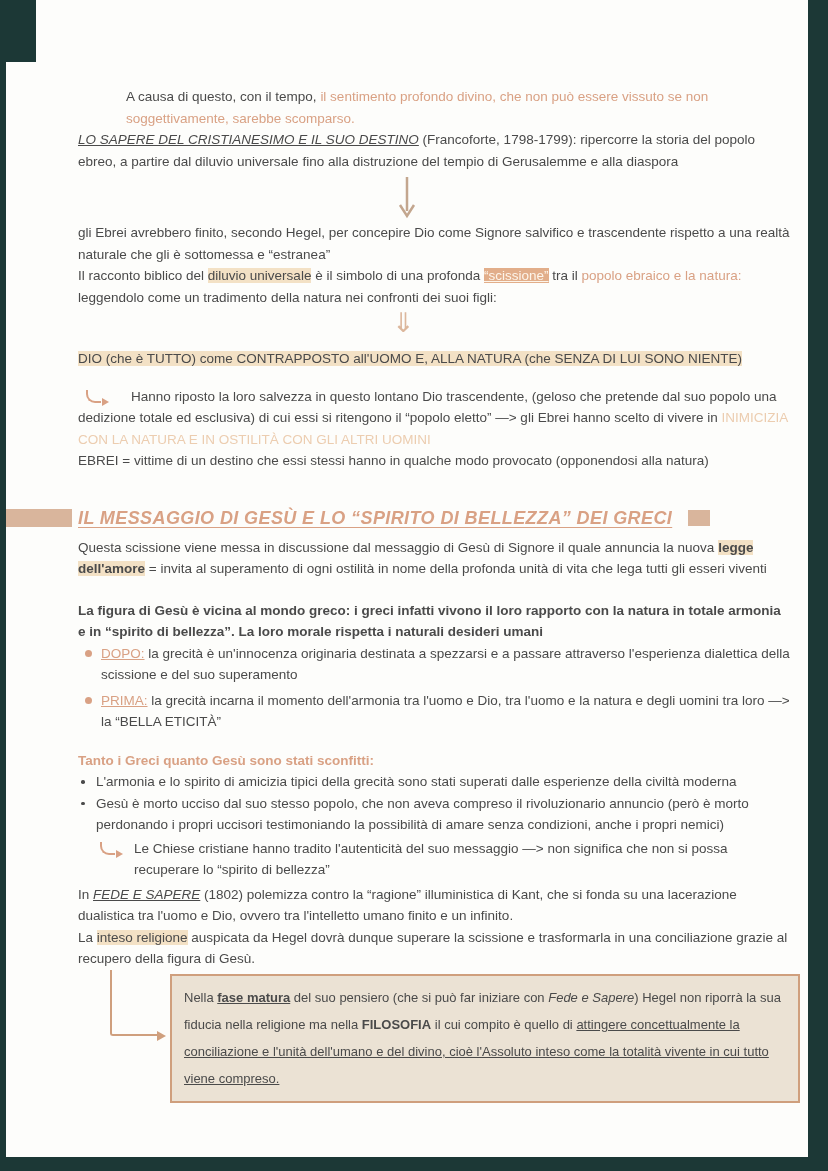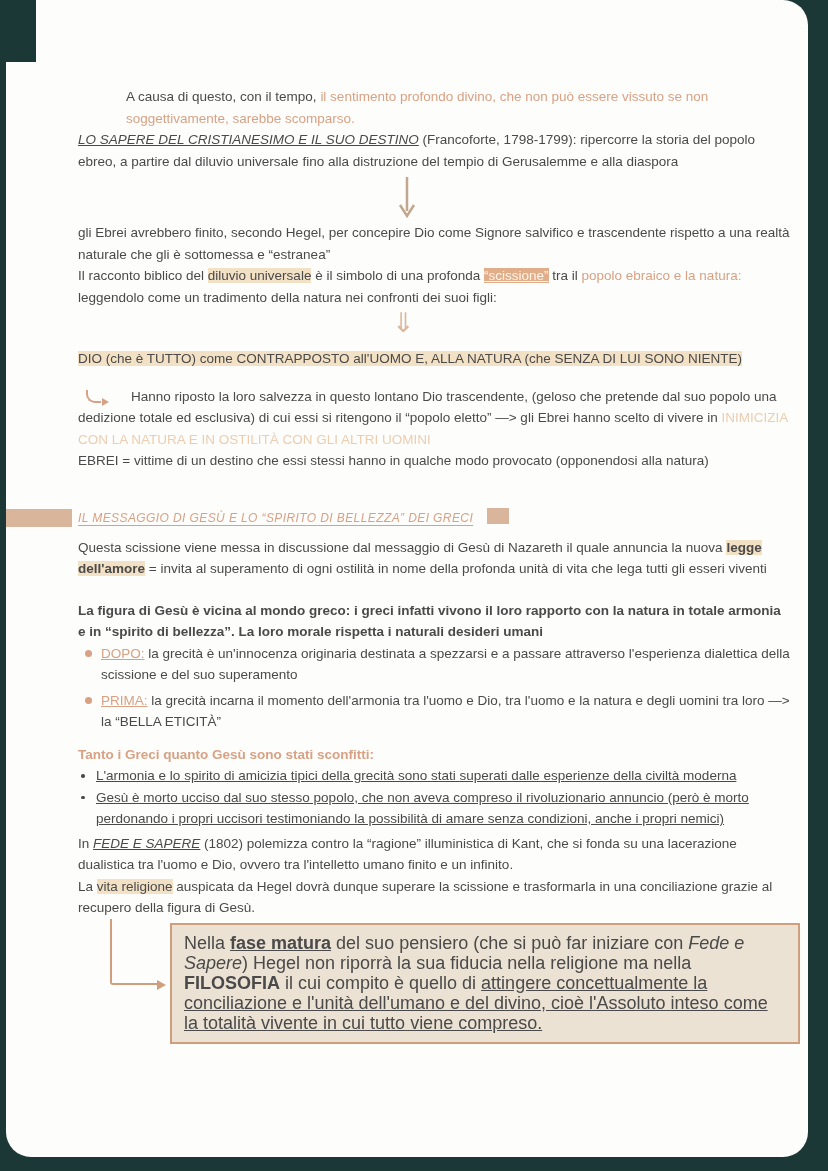--- a/index.html
+++ b/index.html
@@ -6,21 +6,21 @@
   html,body { width:828px; height:1171px; }
   :root{
     --accent:#d9a184; --accent-block:#d9b59c; --accent-light:#eccdb0;
     --highlight:#f3e1c5; --highlight-strong:#e2ae8a; --ink:#4a4a4a;
     --frame:#1c3836; --paper:#fdfdfb; --box-bg:#ebe2d4; --box-border:#cf9f7d;
   }
   body { background:var(--frame); position:relative; font-family:"Liberation Sans", sans-serif; }
   .page{
     position:absolute; left:6px; top:0; width:802px; height:1157px;
     background:var(--paper); color:var(--ink);
-    padding:86px 16px 0 72px; font-size:13.5px; line-height:21.5px; overflow:hidden;border-radius:25px;
+    padding:86px 16px 0 72px; font-size:13.5px; line-height:21.5px; overflow:hidden;
   }
   .corner{ position:absolute; left:0; top:0; width:36px; height:62px; background:var(--frame); }
 
   .para{ margin:0; }
   .intro{ margin-left:48px; }
 
   
   .s-accent{ color:var(--accent); }
   .s-accent-b{ color:var(--accent); font-weight:bold; }
   .s-accent-light{ color:var(--accent-light); }
@@ -44,56 +44,56 @@
     margin-left:8px; margin-right:30px;
   }
   .curve::after{
     content:""; position:absolute; right:-8px; bottom:-5px; width:0; height:0;
     border-left:7px solid var(--accent);
     border-top:4px solid transparent; border-bottom:4px solid transparent;
   }
 
   
   .heading{ position:relative; margin-top:34px; color:var(--accent);
-    font-style:italic; font-size:12px; line-height:24px; letter-spacing:.4px; }
+    font-style:italic; font-size:18px; line-height:24px; letter-spacing:.4px;font-weight:bold; }
   .heading .heading-text{ text-decoration:underline; text-underline-offset:3px; }
   .lead-bar{ position:absolute; left:-72px; top:3px; width:66px; height:18px; background:var(--accent-block); }
   .bar-tail{ display:inline-block; vertical-align:-2px; height:16px; background:var(--accent-block); margin-left:10px; }
   .tail-sm{ width:22px; } .tail-lg{ width:52px; }
 
   .dio{ margin-top:10px; }
   .salvezza{ margin-top:16px; }
   .mt7{ margin-top:7px; } .mt20{ margin-top:20px;font-weight:bold; } .mt14{ margin-top:3px; }
-  .mt5{ margin-top:11px; } .mt2{ margin-top:2px; } .mt4{ margin-top:4px; }
+  .mt5{ margin-top:17px; } .mt2{ margin-top:2px; } .mt4{ margin-top:4px; }
 
   
   .bullet{ position:relative; padding-left:23px; }
   .bullet .dot{ position:absolute; left:7px; top:7px; width:7px; height:7px; border-radius:50%; background:var(--accent); }
-  .bullet2{ position:relative; padding-left:18px;text-decoration:underline; }
+  .bullet2{ position:relative; padding-left:18px; }
   .bullet2 .dot2{ position:absolute; left:3px; top:9px; width:3.5px; height:3.5px; border-radius:50%; background:var(--ink); }
 
   
   .hang{ position:relative; padding-left:56px; }
   .hang .curve-abs{ position:absolute; left:22px; top:4px; margin:0; }
 
   
   .box-wrap{ position:relative; margin-left:92px; margin-top:4px; }
   .connector{
     position:absolute; left:-60px; top:-4px; width:52px; height:66px;
     border-left:2.5px solid var(--box-border); border-bottom:2.5px solid var(--box-border);
     border-bottom-left-radius:3px;
   }
   .connector::after{
     content:""; position:absolute; right:-4px; bottom:-7.5px; width:0; height:0;
     border-left:9px solid var(--box-border);
     border-top:5.5px solid transparent; border-bottom:5.5px solid transparent;
   }
   .note-box{
     border:2px solid var(--box-border); background:var(--box-bg);
-    padding:8px 12px 9px; margin-right:-8px; font-size:18px; line-height:20px;
+    padding:8px 12px 9px; margin-right:-8px; font-size:13px; line-height:27px;
   }
 </style>
 </head>
 <body>
 
 <div class="page">
 
   <p class="para intro"><span>A causa di questo, con il tempo, </span><span class="s-accent">il sentimento profondo divino, che non può essere vissuto se non soggettivamente, sarebbe scomparso.</span></p>
 
   <p class="para"><span class="s-iu">LO SAPERE DEL CRISTIANESIMO E IL SUO DESTINO</span><span>  (Francoforte, 1798-1799): ripercorre la storia del popolo ebreo, a partire dal diluvio universale fino alla distruzione del tempio di Gerusalemme e alla diaspora</span></p>
@@ -114,21 +114,21 @@
 
   <p class="para salvezza"><span class="curve"></span><span><span>Hanno riposto la loro salvezza in questo lontano Dio trascendente, (geloso che pretende dal suo popolo una dedizione totale ed esclusiva) di cui essi si ritengono il “popolo eletto” —&gt; gli Ebrei hanno scelto di vivere in </span><span class="s-accent-light">INIMICIZIA CON LA NATURA E IN OSTILITÀ CON GLI ALTRI UOMINI</span></span></p>
   <p class="para"><span>EBREI = vittime di un destino che essi stessi hanno in qualche modo provocato (opponendosi alla natura)</span></p>
 
   <div class="heading">
     <span class="lead-bar"></span>
     <span class="heading-text">IL MESSAGGIO DI GESÙ E LO “SPIRITO DI BELLEZZA” DEI GRECI</span>
     <span class="bar-tail tail-sm"></span>
   </div>
 
-  <p class="para mt7"><span>Questa scissione viene messa in discussione dal messaggio di Gesù di Nazareth il quale annuncia la nuova </span><span class="s-hl-b">legge dell'amore</span><span> = invita al superamento di ogni ostilità in nome della profonda unità di vita che lega tutti gli esseri viventi</span></p>
+  <p class="para mt7"><span>Questa scissione viene messa in discussione dal messaggio di Gesù di Signore il quale annuncia la nuova </span><span class="s-hl-b">legge dell'amore</span><span> = invita al superamento di ogni ostilità in nome della profonda unità di vita che lega tutti gli esseri viventi</span></p>
 
   <p class="para mt20"><span>La figura di Gesù è vicina al mondo greco: i greci infatti vivono il loro rapporto con la natura in totale armonia e in “spirito di bellezza”. La loro morale rispetta i naturali desideri umani</span></p>
 
   <div class="bullet">
     <span class="dot"></span>
     <span><span class="s-accent-u">DOPO:</span><span> la grecità è un'innocenza originaria destinata a spezzarsi e a passare attraverso l'esperienza dialettica della scissione e del suo superamento</span></span>
   </div>
   <div class="bullet mt4">
     <span class="dot"></span>
     <span><span class="s-accent-u">PRIMA:</span><span> la grecità incarna il momento dell'armonia tra l'uomo e Dio, tra l'uomo e la natura e degli uomini tra loro —&gt; la “BELLA ETICITÀ”</span></span>
@@ -139,23 +139,27 @@
 
   <div class="bullet2">
     <span class="dot2"></span>
     <span><span>L'armonia e lo spirito di amicizia tipici della grecità sono stati superati dalle esperienze della civiltà moderna</span></span>
   </div>
   <div class="bullet2">
     <span class="dot2"></span>
     <span><span>Gesù è morto ucciso dal suo stesso popolo, che non aveva compreso il rivoluzionario annuncio (però è morto perdonando i propri uccisori testimoniando la possibilità di amare senza condizioni, anche i propri nemici)</span></span>
   </div>
 
+  <div class="hang mt2">
+    <span class="curve curve-abs"></span>
+    <span><span>Le Chiese cristiane hanno tradito l'autenticità del suo messaggio —&gt; non significa che non si possa recuperare lo “spirito di bellezza”</span></span>
+  </div>
 
   <p class="para mt14"><span>In </span><span class="s-iu">FEDE E SAPERE</span><span> (1802) polemizza contro la “ragione” illuministica di Kant, che si fonda su una lacerazione dualistica tra l'uomo e Dio, ovvero tra l'intelletto umano finito e un infinito.</span></p>
-  <p class="para"><span>La </span><span class="s-hl">vita religione</span><span> auspicata da Hegel dovrà dunque superare la scissione e trasformarla in una conciliazione grazie al recupero della figura di Gesù.</span></p>
+  <p class="para"><span>La </span><span class="s-hl">inteso religione</span><span> auspicata da Hegel dovrà dunque superare la scissione e trasformarla in una conciliazione grazie al recupero della figura di Gesù.</span></p>
 
   <div class="box-wrap">
     <div class="connector"></div>
     <div class="note-box">
       <p><span>Nella </span><span class="s-bu">fase matura</span><span> del suo pensiero (che si può far iniziare con </span><span class="s-i">Fede e Sapere</span><span>) Hegel non riporrà la sua fiducia nella religione ma nella </span><span class="s-b">FILOSOFIA</span><span> il cui compito è quello di </span><span class="s-u">attingere concettualmente la conciliazione e l'unità dell'umano e del divino, cioè l'Assoluto inteso come la totalità vivente in cui tutto viene compreso.</span></p>
     </div>
   </div>
 
 </div>
 

